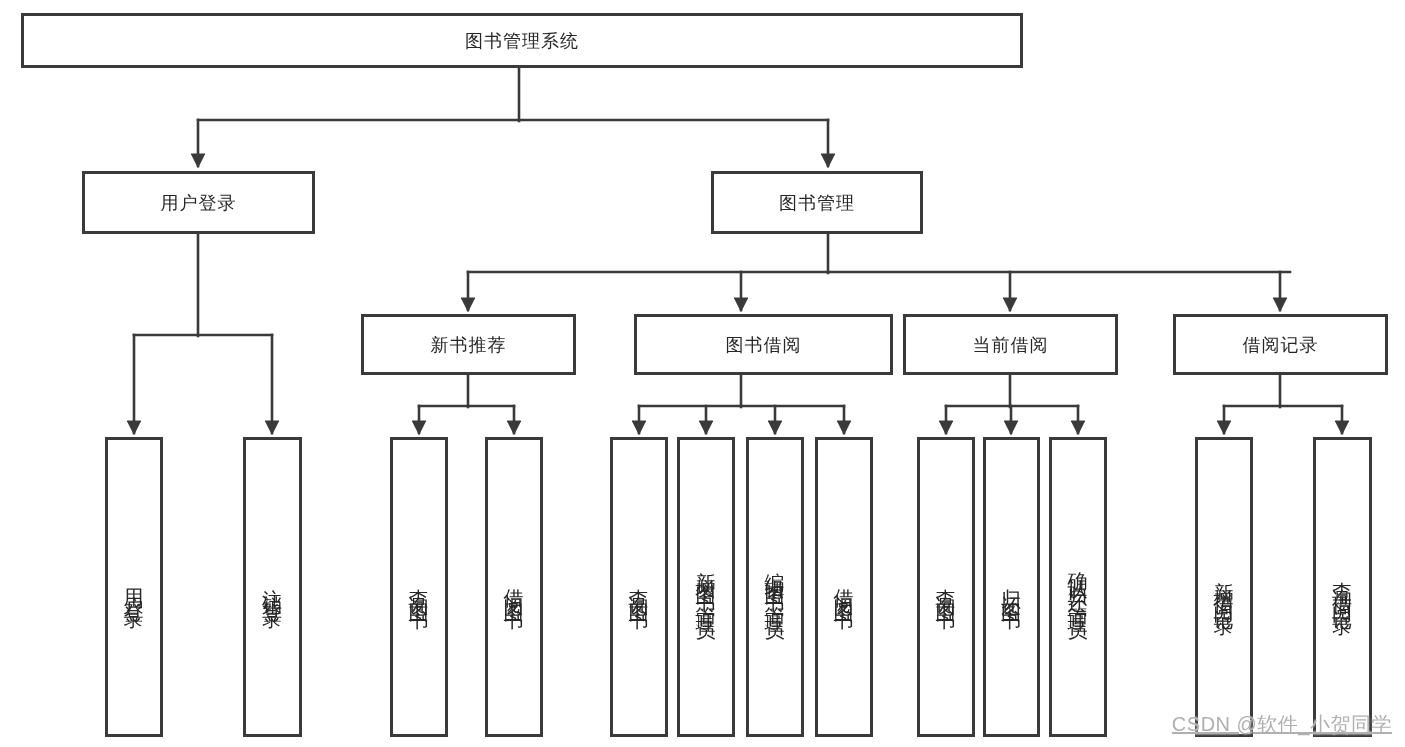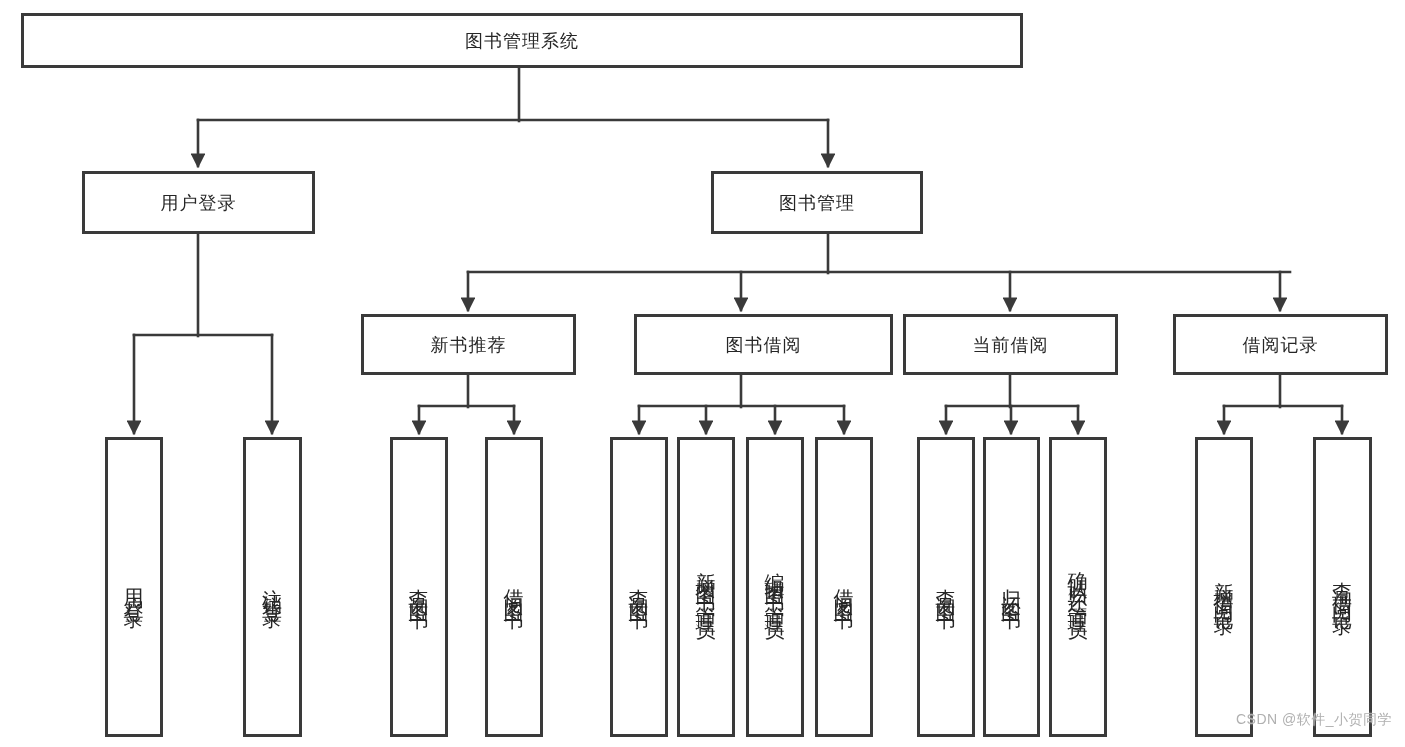--- a/index.html
+++ b/index.html
@@ -37,22 +37,23 @@
     text-orientation:mixed;
     font-size:20px;
     letter-spacing:7px;
     line-height:1;
   }
   #watermark{
     position:absolute;
     right:13px;top:711px;
     z-index:5;
     color:var(--watermark);
-    font-size:14px;
+    font-size:20px;
     letter-spacing:0.5px;
+    text-decoration:underline;
     text-shadow:0 0 2px #ffffff;
     white-space:nowrap;
   }
 </style>
 </head>
 <body>
 
 <div id="stage">
 
   <svg id="wires" width="1405" height="747" viewBox="0 0 1405 747" xmlns="http://www.w3.org/2000/svg">

